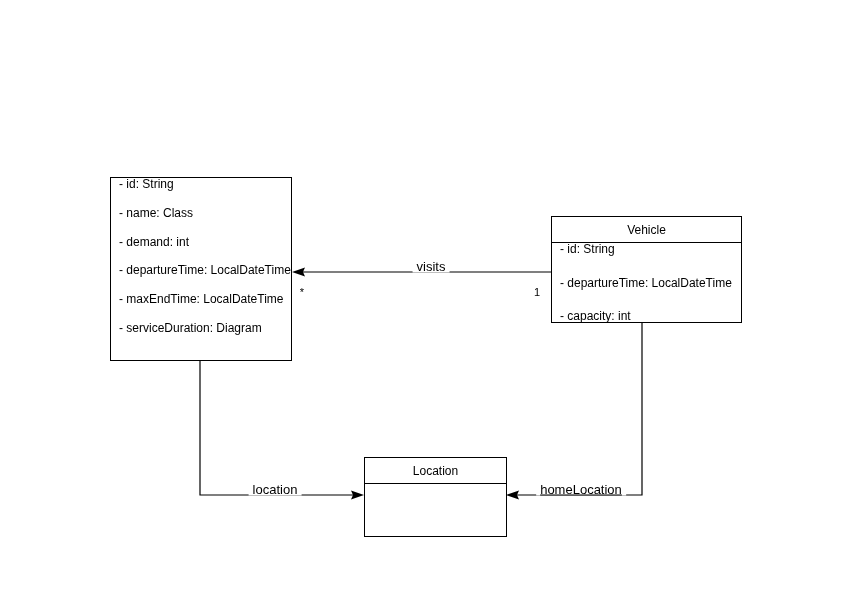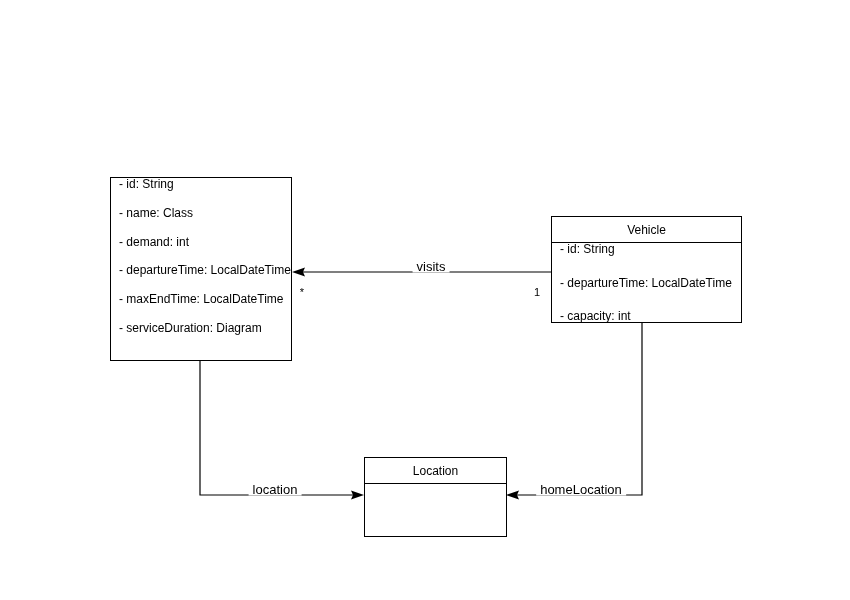--- a/index.html
+++ b/index.html
@@ -106,21 +106,21 @@
   .multiplicity {
     position: absolute;
     font-size: 11px;
     line-height: 1;
     color: #000000;
     white-space: nowrap;
     transform: translate(-50%, -50%);
   }
   #label-visits       { left: 431px; top: 266px; }
   #label-location     { left: 275px; top: 489px; }
-  #label-homelocation { left: 581px; top: 489px; }
+  #label-homelocation { left: 581px; top: 489px; text-decoration: underline; }
   #mult-visit-star    { left: 302px; top: 292px; }
   #mult-vehicle-one   { left: 537px; top: 292px; }
 </style>
 </head>
 <body>
 
 <div id="canvas">
 
 
   <svg class="edge-svg" viewBox="0 0 850 600" xmlns="http://www.w3.org/2000/svg">

